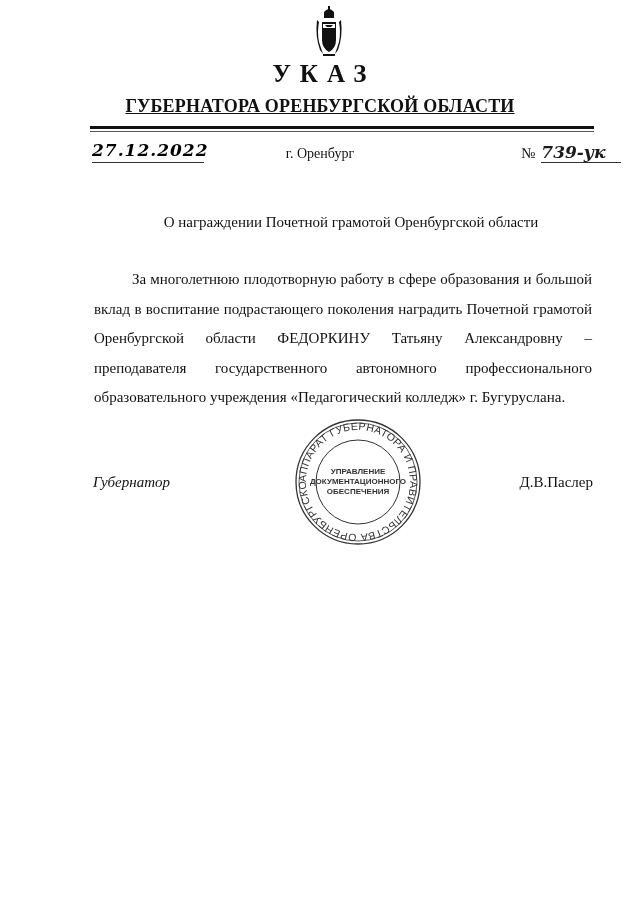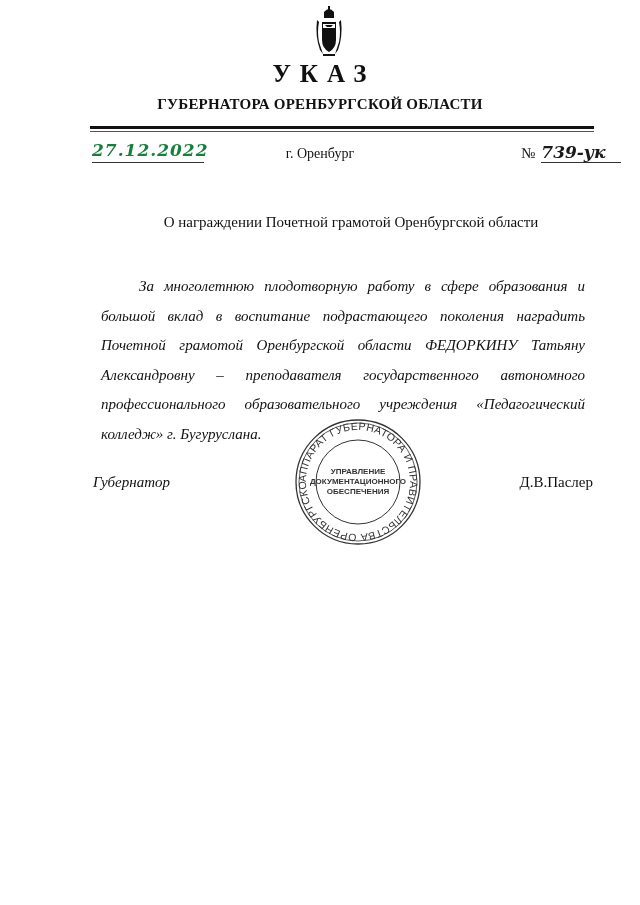--- a/index.html
+++ b/index.html
@@ -1,34 +1,34 @@
 <!DOCTYPE html>
 <html><head>
   <meta charset="utf-8">
   <style>
     html, body { margin: 0; padding: 0; background: #ffffff; }
     body { width: 640px; height: 905px; position: relative; overflow: hidden;
       font-family: "Liberation Serif", "DejaVu Serif", serif; color: #111; }
     .emblem { position: absolute; left: 314px; top: 6px; width: 30px; height: 52px; }
     .title { position: absolute; left: 0; width: 640px; text-align: center; font-weight: bold; }
     .ukaz { top: 60px; font-size: 25px; letter-spacing: 9px; padding-left: 8px; box-sizing: border-box; }
-    .sub { top: 96px; font-size: 15px; letter-spacing: 0.2px; }
+    .sub { top: 96px; font-size: 18px; letter-spacing: 0.2px; text-decoration: underline; }
     .rule-thick { position: absolute; left: 90px; width: 504px; top: 126px; height: 3px; background: #111; }
     .rule-thin { position: absolute; left: 90px; width: 504px; top: 131px; height: 1px; background: #555; }
     .date { position: absolute; left: 92px; top: 140px; width: 112px; height: 22px;
       border-bottom: 1px solid #333; font-family: "DejaVu Serif", serif; font-style: italic;
-      font-size: 17px; font-weight: bold; letter-spacing: 1px; color: #15803d; }
+      font-size: 17px; font-weight: bold; letter-spacing: 1px; color: #000000; }
     .city { position: absolute; left: 0; width: 640px; top: 146px; text-align: center; font-size: 14px; box-sizing: border-box; }
     .num-wrap { position: absolute; left: 500px; top: 142px; font-size: 15px; margin-left: 21px; }
     .num-sign { display: inline-block; }
     .num-val { display: inline-block; margin-left: 6px; width: 80px; border-bottom: 1px solid #333;
       font-family: "DejaVu Serif", serif; font-style: italic; font-weight: bold; font-size: 17px; color: #1a1a1a; }
     .subject { position: absolute; top: 214px; left: 0; width: 640px; text-align: center; font-size: 15px; padding-left: 30px; box-sizing: border-box; margin-left: 16px; }
     .body { position: absolute; left: 93px; width: 500px; top: 264px; font-size: 15px; line-height: 29.5px; text-align: justify; }
-    .body p { margin: 8px; text-indent: 38px; font-style: italic; }
+    .body p { margin: 1px; text-indent: 38px; }
     .gov { position: absolute; left: 93px; top: 474px; font-size: 15px; font-style: italic; }
     .sig { position: absolute; right: 47px; top: 474px; font-size: 15px; }
     .seal { position: absolute; left: 292px; top: 418px; width: 132px; height: 128px; }
   </style>
 </head>
 <body>
 
 <div>
 
   <svg class="emblem" viewBox="0 0 30 52">

